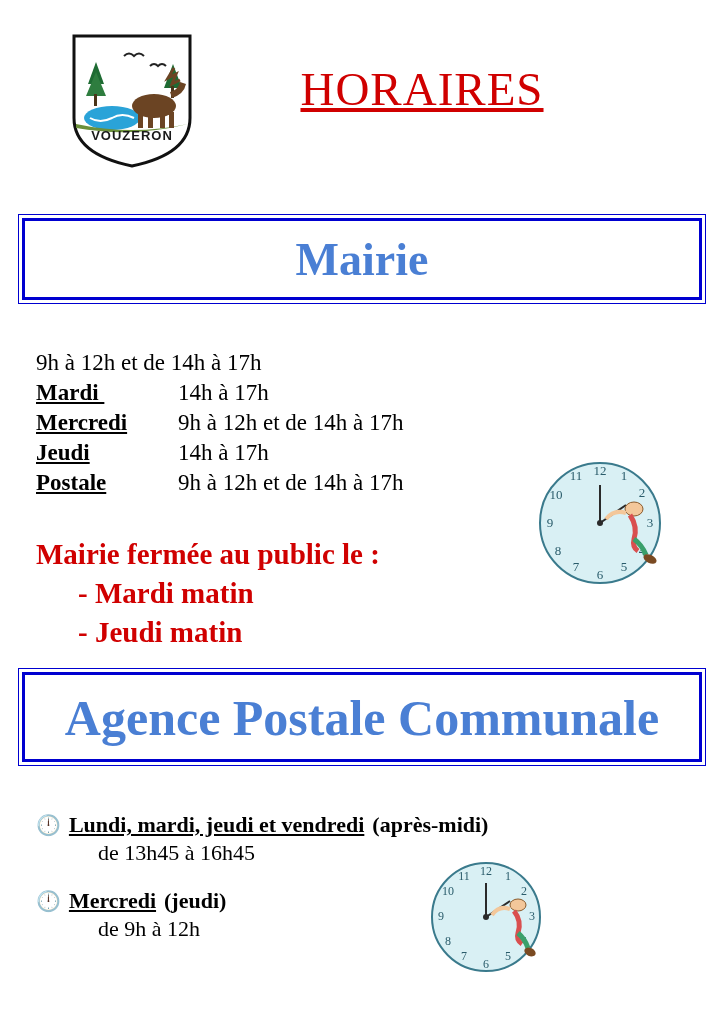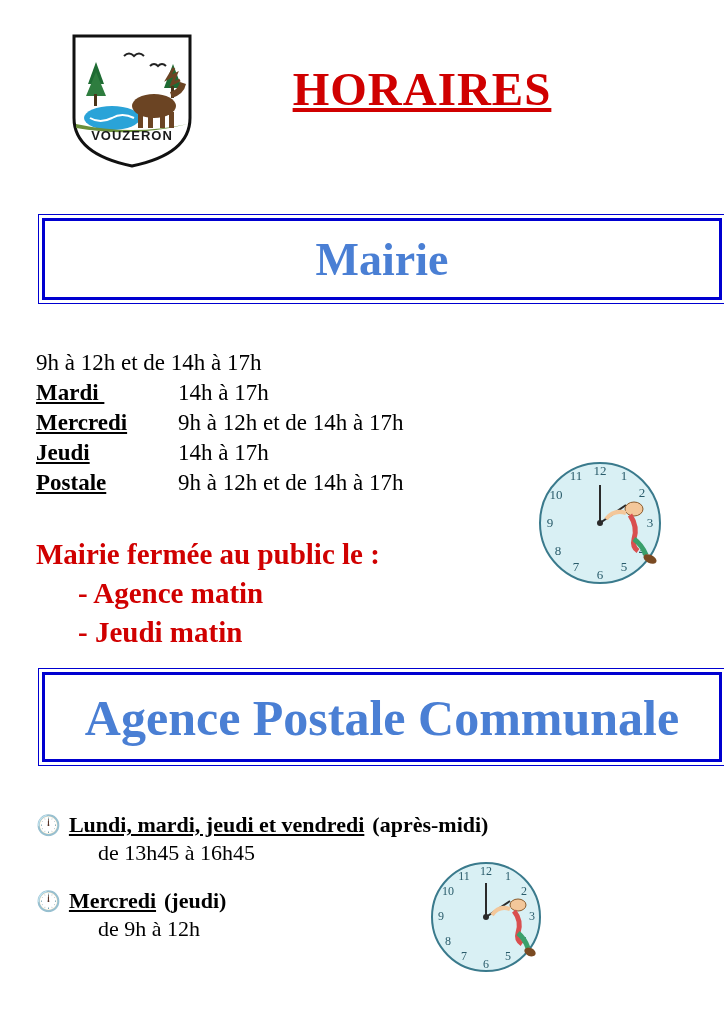--- a/index.html
+++ b/index.html
@@ -48,40 +48,39 @@
   }
   .doc-title {
     position: absolute;
     left: 0;
     top: 62px;
     width: 724px;
     text-align: center;
     padding-left: 120px;
     box-sizing: border-box;
     font-size: 47px;
-    font-weight: bold;
+    font-weight: normal;
     color: #d00000;
     text-decoration: underline;
     letter-spacing: 1px;
   }
 
   
   .banner {
     position: absolute;
     left: 22px;
     width: 680px;
     border: 3px solid #0000d0;
     outline: 1px solid #0000d0;
     outline-offset: 3px;
     background: #ffffff;
     box-sizing: border-box;
     text-align: center;
     color: #4a7fd4;
     font-weight: bold;
-    margin-left: 20px;
   }
   #banner-mairie {
     top: 218px;
     height: 82px;
     line-height: 78px;
     font-size: 46px;
   }
   #banner-apc {
     top: 672px;
     height: 90px;
@@ -220,21 +219,21 @@
     <span class="day-hours">14h à 17h</span>
   </div>
   <div class="day-row">
     <span class="day-name">Postale</span>
     <span class="day-hours">9h à 12h et de 14h à 17h</span>
   </div>
 </div>
 
 <div class="closed-block">
   <div>Mairie fermée au public le :</div>
-  <div class="closed-item">- Agence matin</div>
+  <div class="closed-item">- Mardi matin</div>
   <div class="closed-item">- Jeudi matin</div>
 </div>
 
 <div class="clock" id="clock-mairie">
   <svg width="150" height="150" viewBox="0 0 150 150" xmlns="http://www.w3.org/2000/svg">
     <circle cx="70" cy="68" r="60" fill="#d9f0f4" stroke="#3a7a8c" stroke-width="2"></circle>
     <g font-family="Liberation Serif, serif" font-size="13" fill="#2a5c6b" text-anchor="middle">
       <text x="70" y="20">12</text>
         <text x="94" y="25">1</text>
         <text x="112" y="42">2</text>

